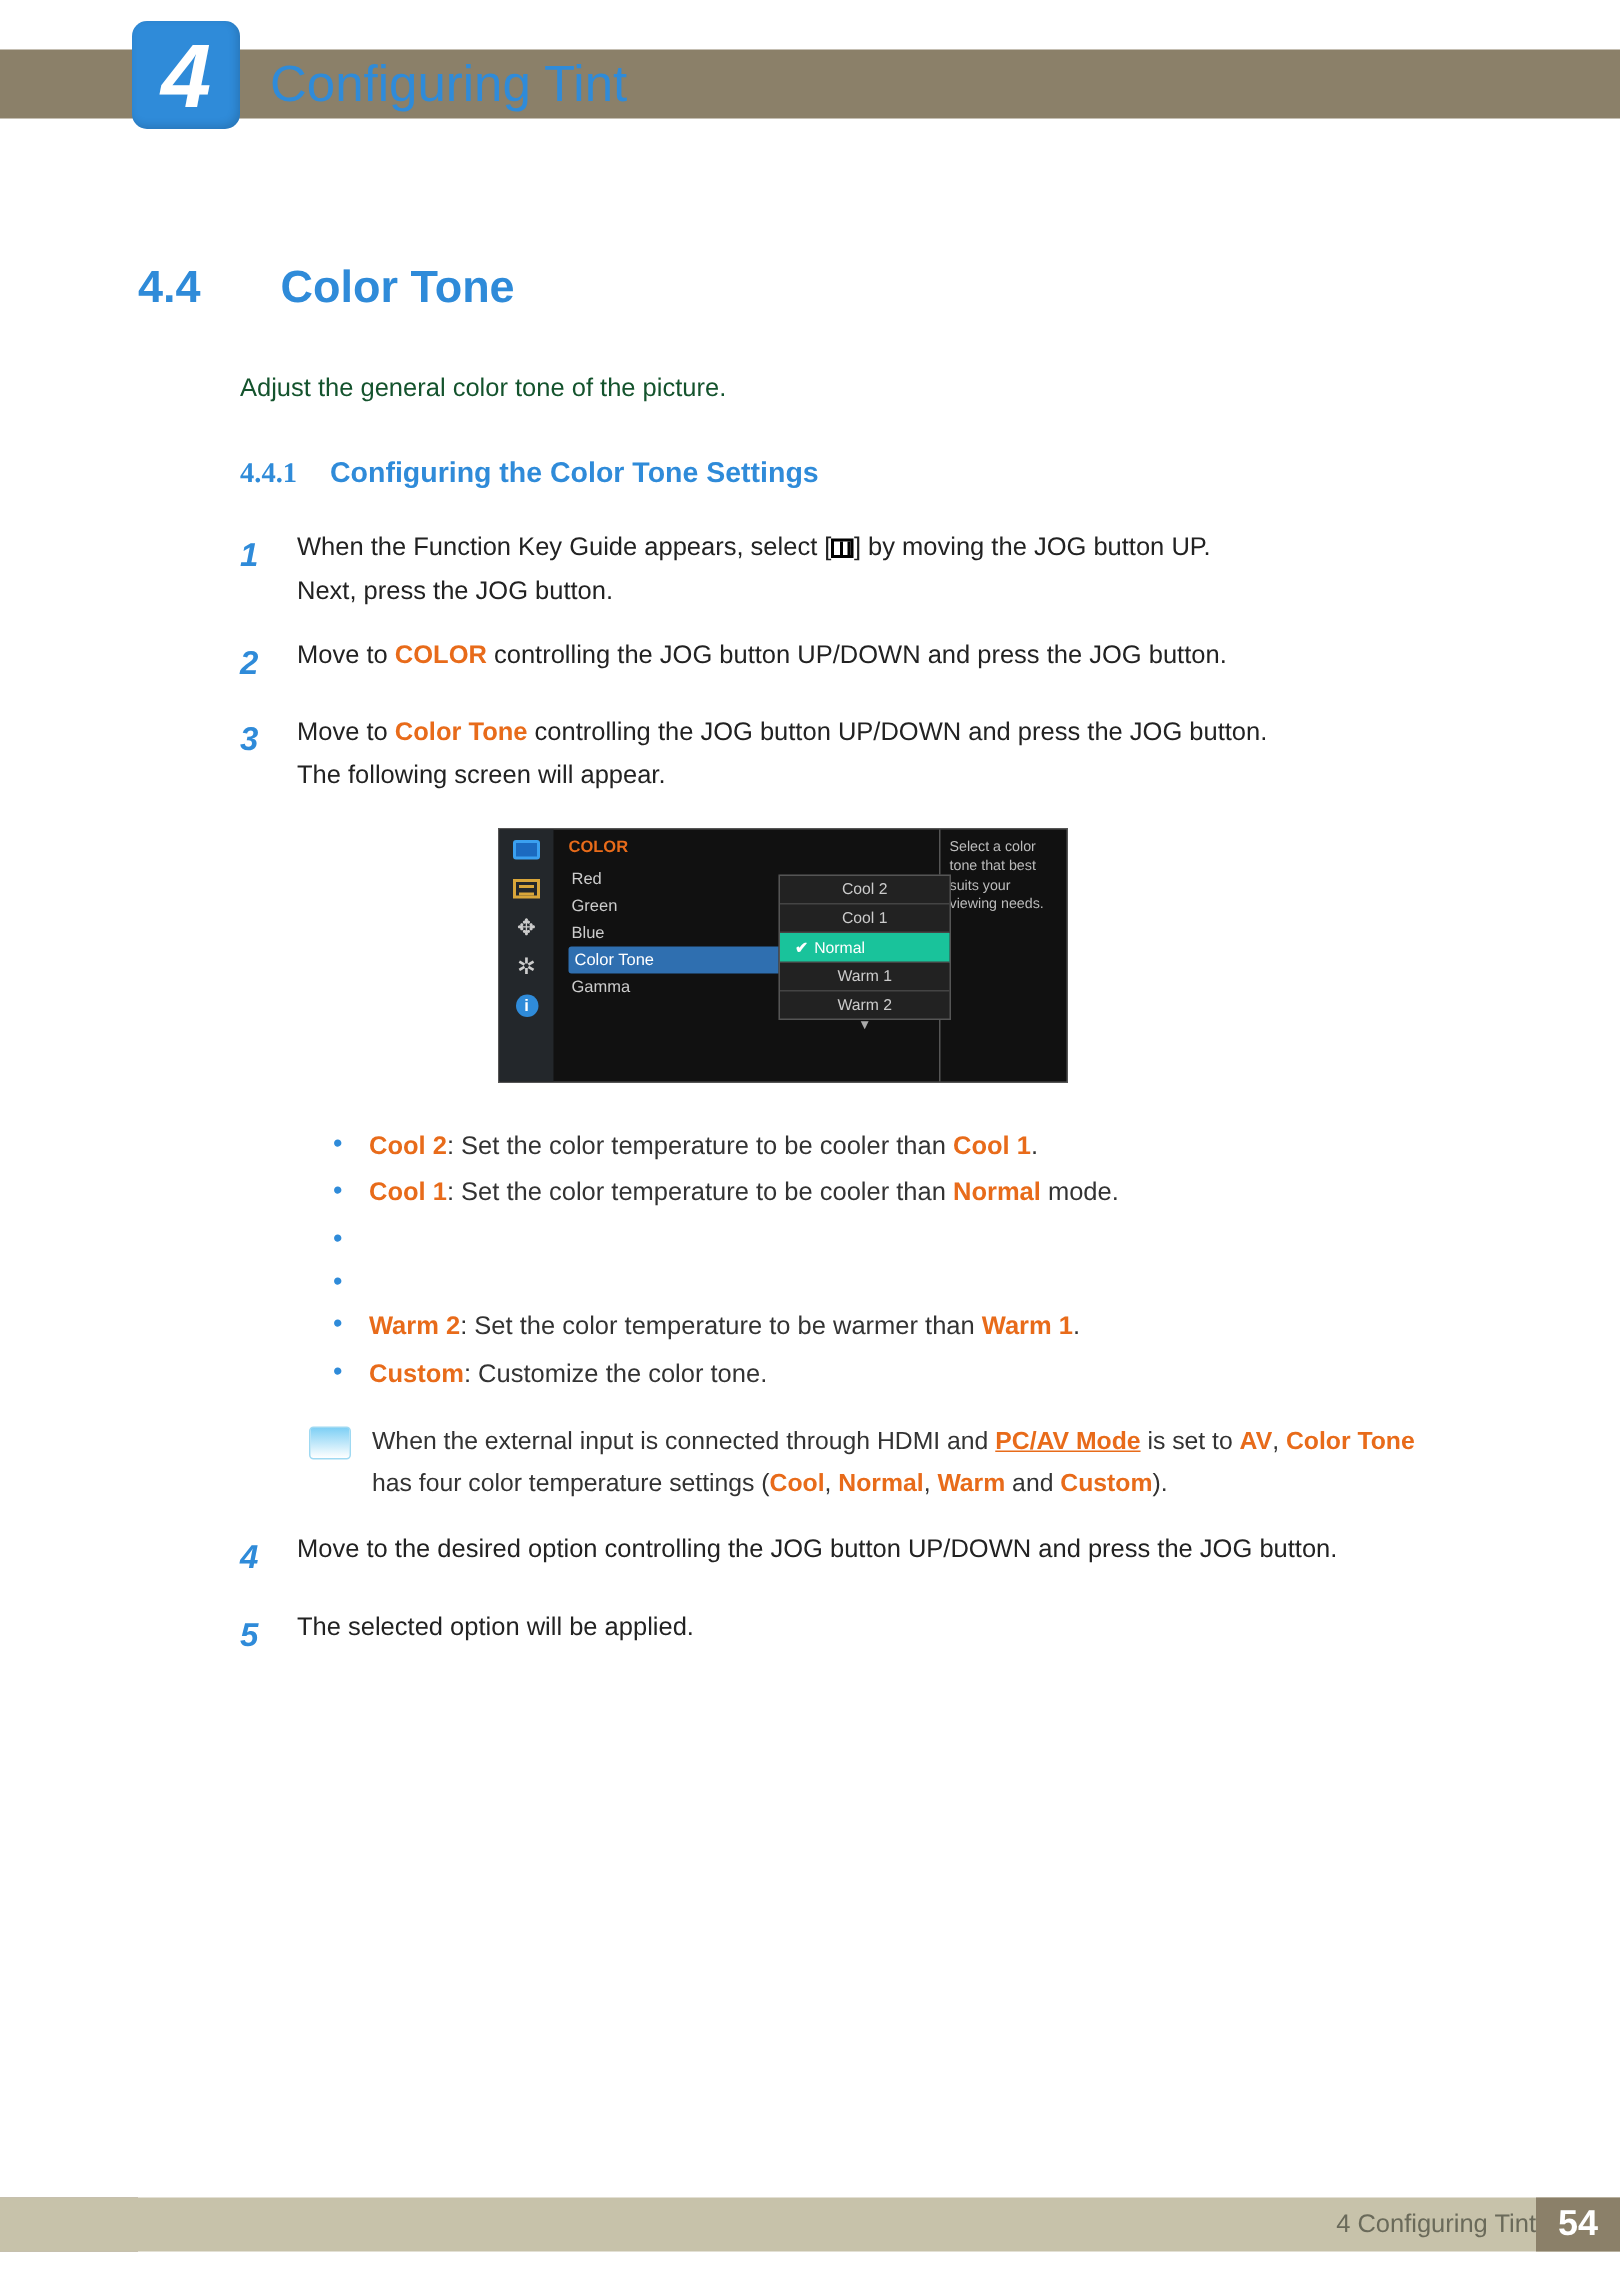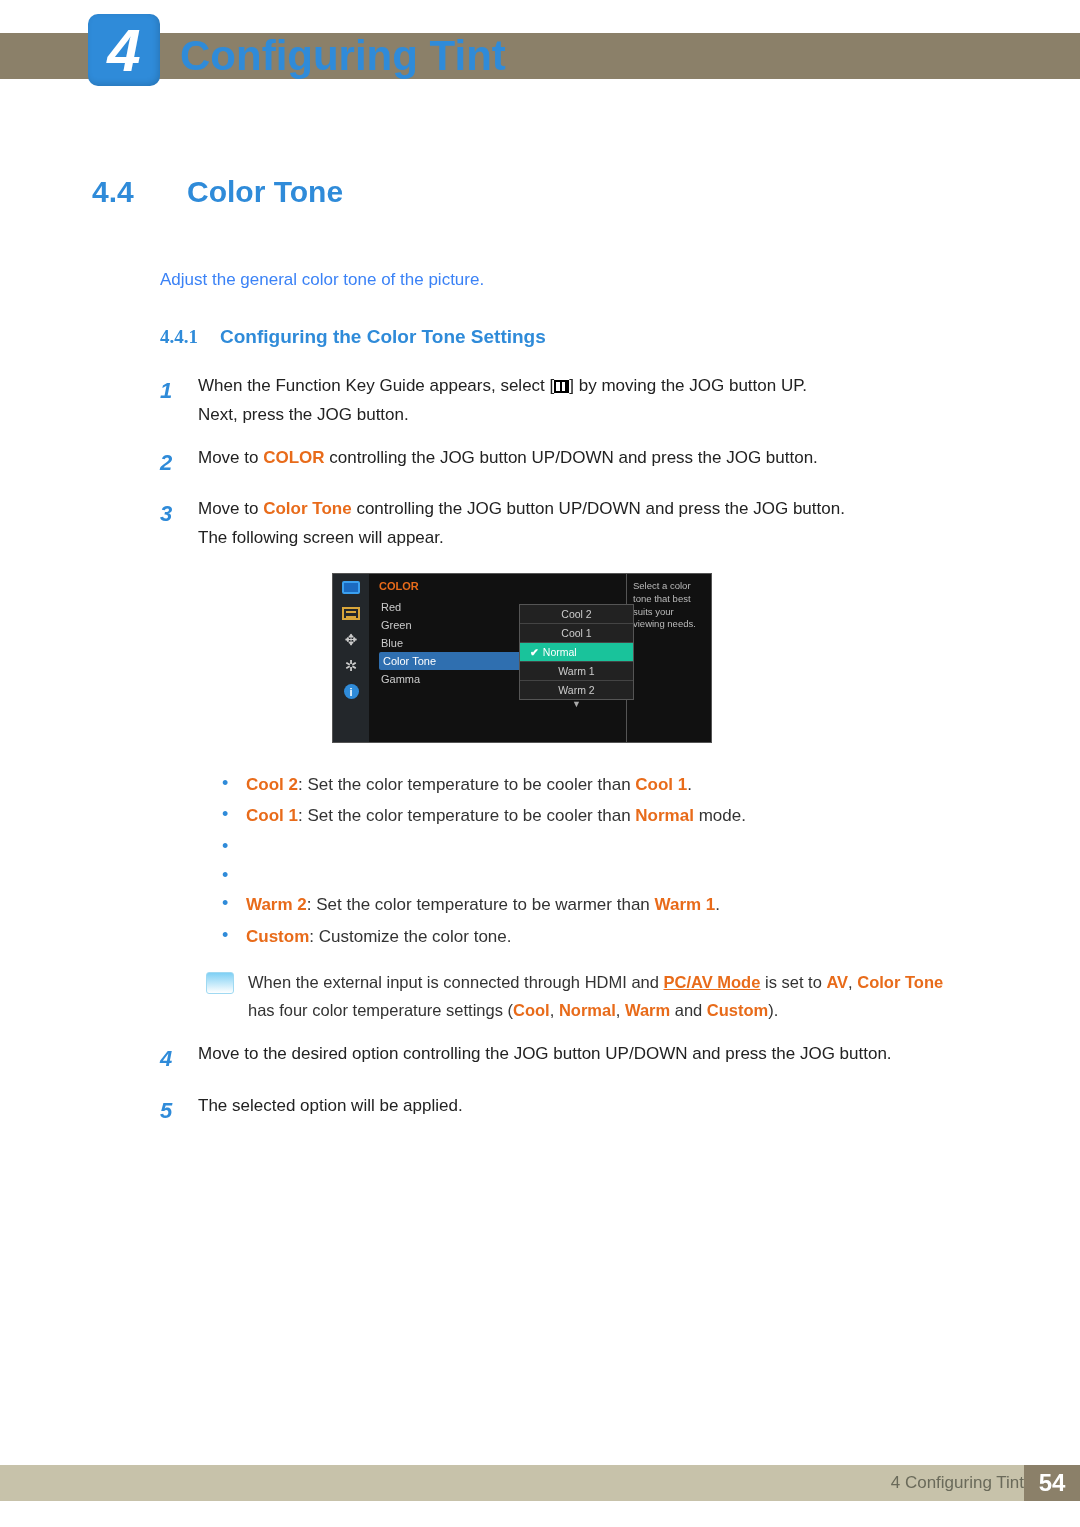--- a/index.html
+++ b/index.html
@@ -26,36 +26,36 @@
     color: #fff;
     font-size: 60px;
     font-weight: bold;
     font-style: italic;
     display: flex; align-items: center; justify-content: center;
     box-shadow: inset -2px -2px 6px rgba(0,0,0,.15);
   }
   .chapter-title {
     position: absolute;
     top: 33px; left: 180px;
-    font-size: 42px;
+    font-size: 34px;
     color: #2f8bd9;
-    font-weight: bold;
+    font-weight: normal;
     line-height: 46px;
   }
   
   .content {
     position: absolute;
     top: 175px;
     left: 92px;
     width: 880px;
   }
-  .h1-row { display: flex; gap: 40px; margin-bottom: 61px; }
+  .h1-row { display: flex; gap: 40px; margin-bottom: 40px; }
   .h1-num { color:#2f8bd9; font-size:30px; font-weight:bold; width:55px; }
   .h1-text { color:#2f8bd9; font-size:30px; font-weight:bold; }
-  .intro { margin-left: 68px; font-size: 17px; color:#3b82f6; margin-bottom: 36px; }
+  .intro { margin-left: 68px; font-size: 17px; color:#14532d; margin-bottom: 36px; }
   .h2-row { display:flex; gap:22px; margin-left:68px; margin-bottom:24px; }
   .h2-num { color:#2f8bd9; font-size:19px; font-weight:bold;font-family:Liberation Serif, serif; }
   .h2-text { color:#2f8bd9; font-size:19px; font-weight:bold; }
 
   .steps { margin-left: 68px; }
   .step { display:flex; gap:18px; margin-bottom:14px; font-size:17px; line-height:1.7; }
   .step-num { color:#2f8bd9; font-size:22px; font-style:italic; font-weight:bold; width:20px; flex:none; }
   .step-text { flex:1; color:#222; }
   .kw { color:#e86b1a; font-weight:bold; }
   .kw-u { color:#e86b1a; font-weight:bold; text-decoration: underline; }

